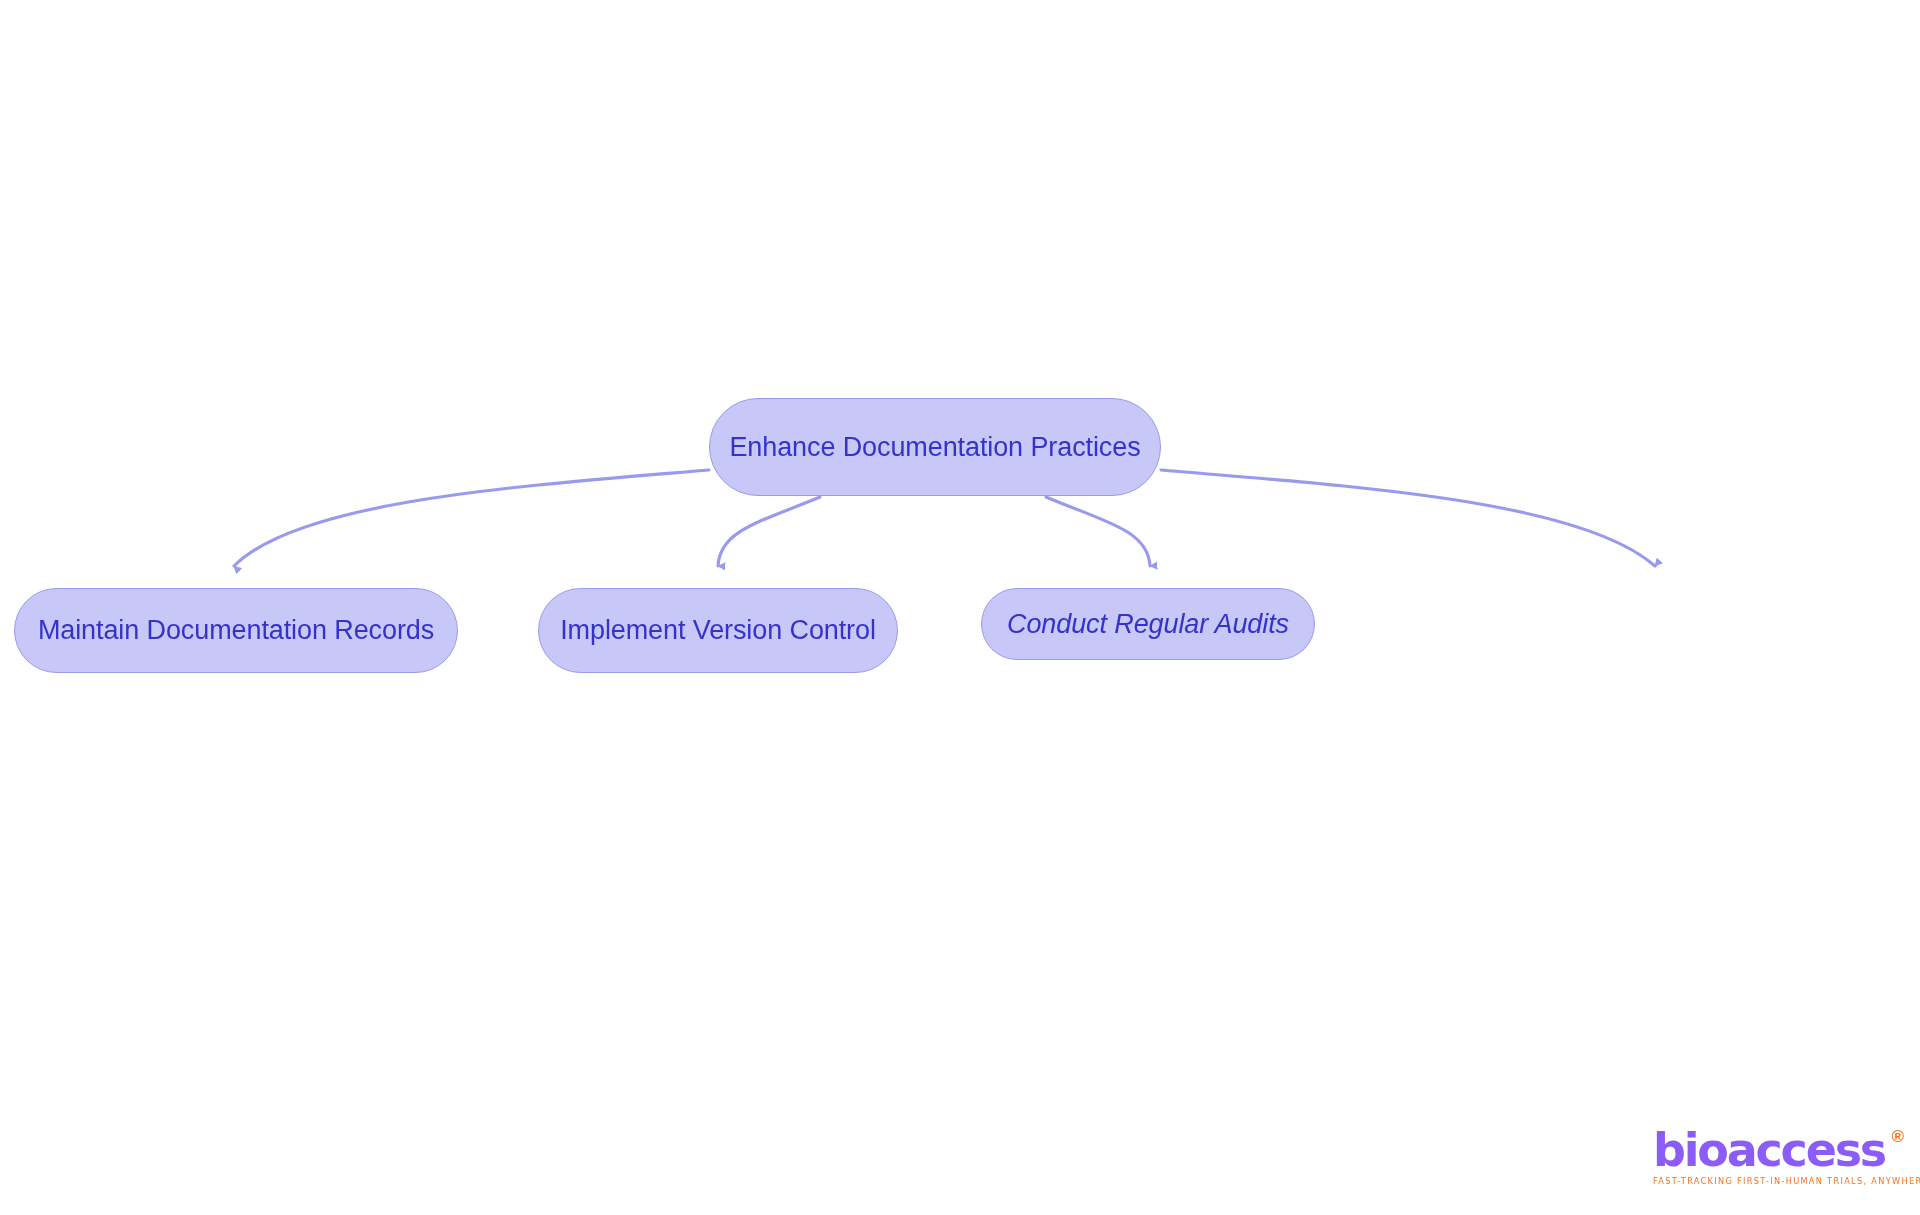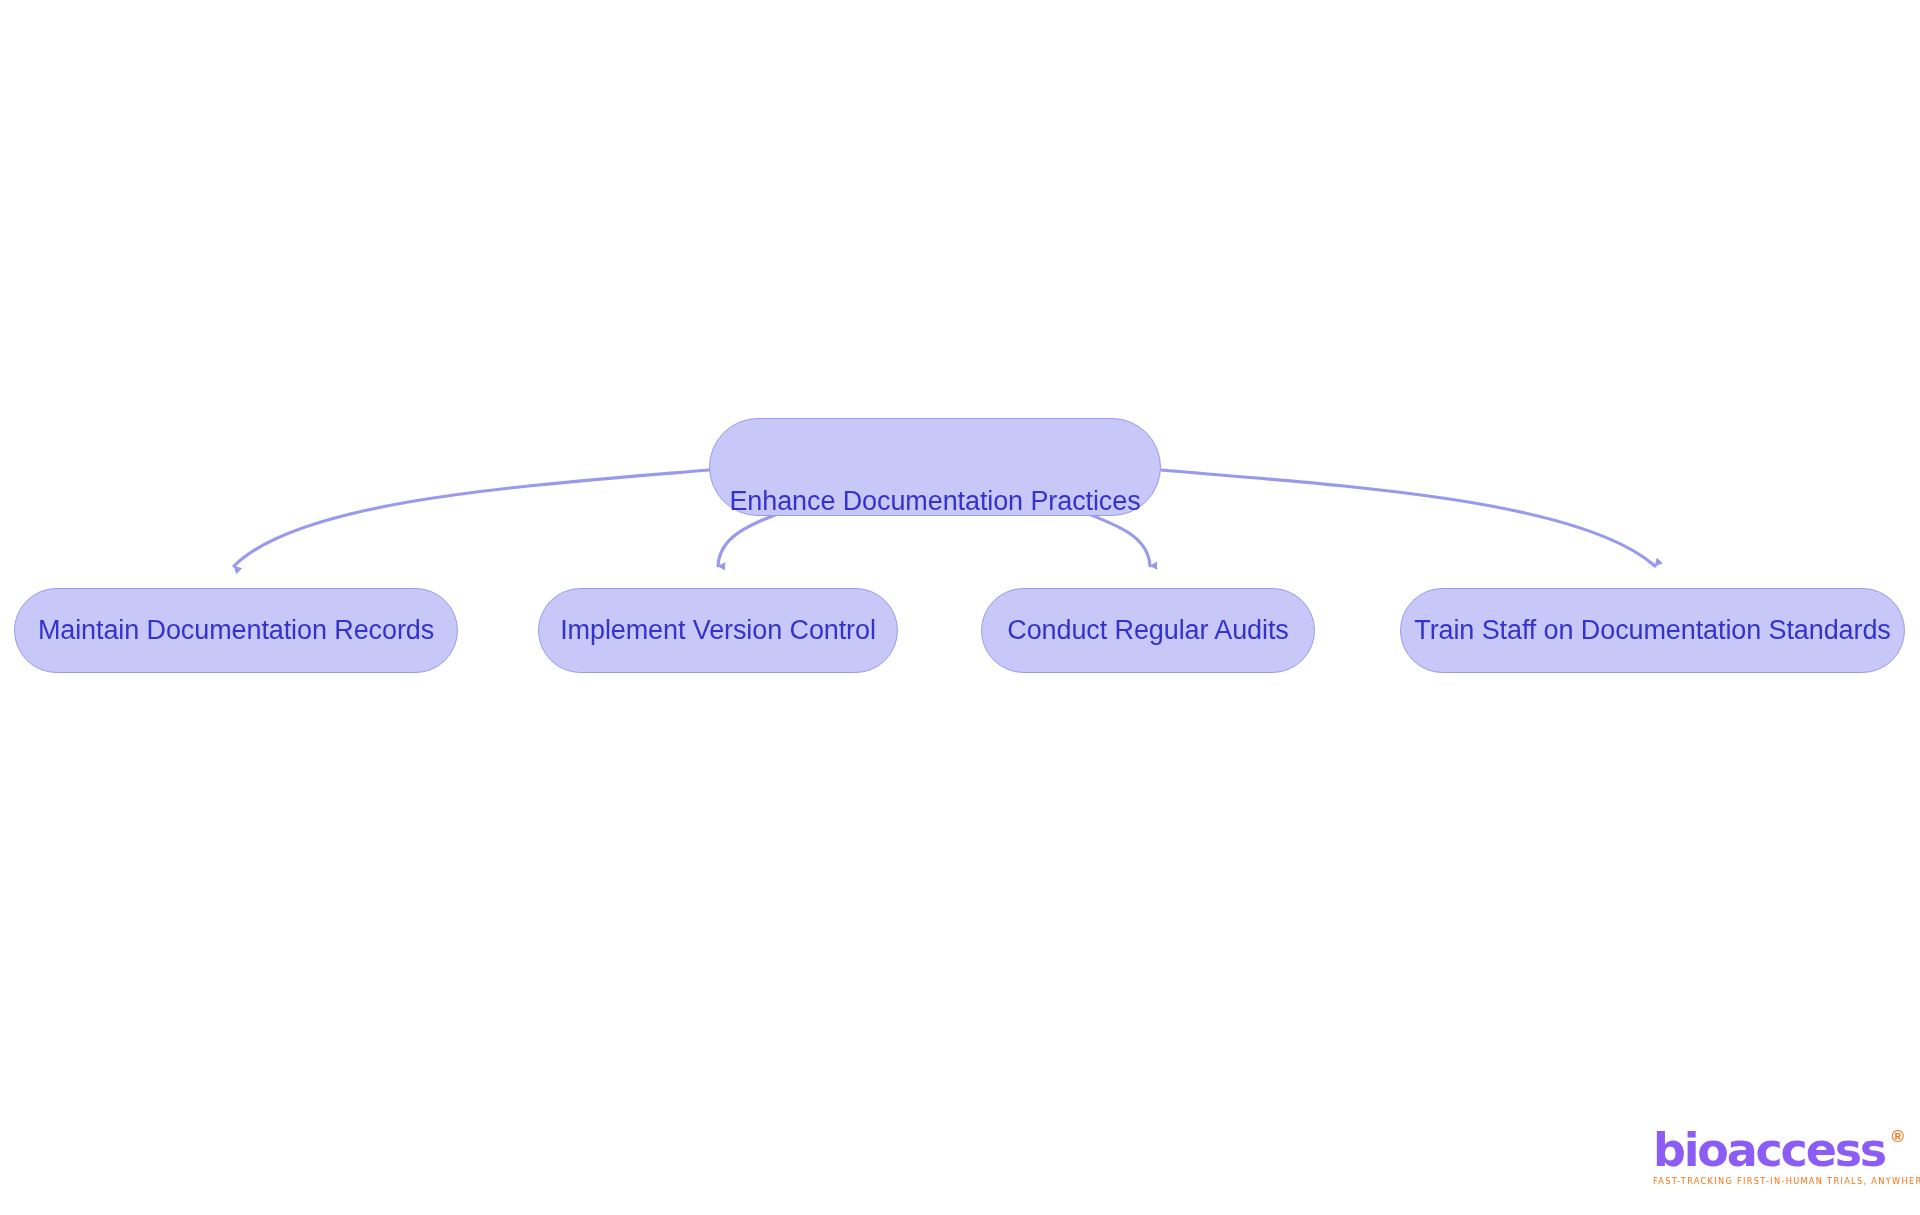--- a/index.html
+++ b/index.html
@@ -42,42 +42,42 @@
     white-space: nowrap;
   }
   .node-label {
     font-size: 27px;
     line-height: 1;
     letter-spacing: -0.1px;
     color: #3333cc;
   }
   #node-root {
     left: 709px;
-    top: 418px;
+    top: 398px;
     width: 452px;
     height: 98px;
-    align-items: flex-end;
   }
   #node-child-0 {
     left: 14px;
     top: 588px;
     width: 444px;
     height: 85px;
   }
   #node-child-1 {
     left: 538px;
     top: 588px;
     width: 360px;
     height: 85px;
   }
   #node-child-2 {
     left: 981px;
     top: 588px;
     width: 334px;
-    height: 85px;
+    height: 72px;
+    font-style: italic;
   }
   #node-child-3 {
     left: 1400px;
     top: 588px;
     width: 505px;
     height: 85px;
   }
   #logo {
     position: absolute;
     left: 1653px;
@@ -144,23 +144,20 @@
   </div>
 
   <div class="node" id="node-child-1">
     <span class="node-label">Implement Version Control</span>
   </div>
 
   <div class="node" id="node-child-2">
     <span class="node-label">Conduct Regular Audits</span>
   </div>
 
-  <div class="node" id="node-child-3">
-    <span class="node-label">Train Staff on Documentation Standards</span>
-  </div>
 
   <div id="logo">
     <div id="logo-wordmark">bioaccess</div>
     <span id="logo-registered">®</span>
     <div id="logo-tagline">FAST-TRACKING FIRST-IN-HUMAN TRIALS, ANYWHERE</div>
   </div>
 
 </div>
 
 </body></html>

